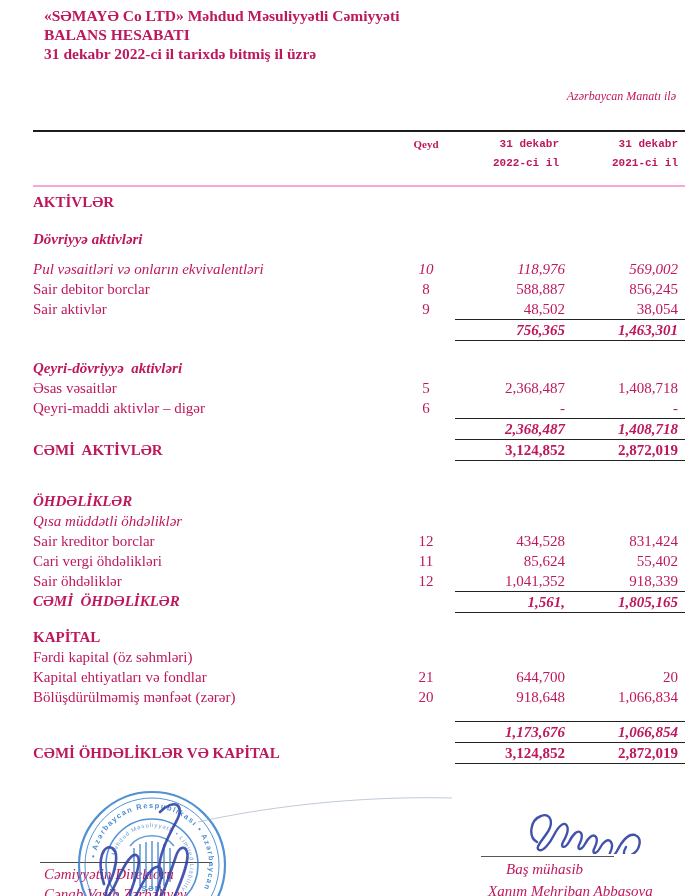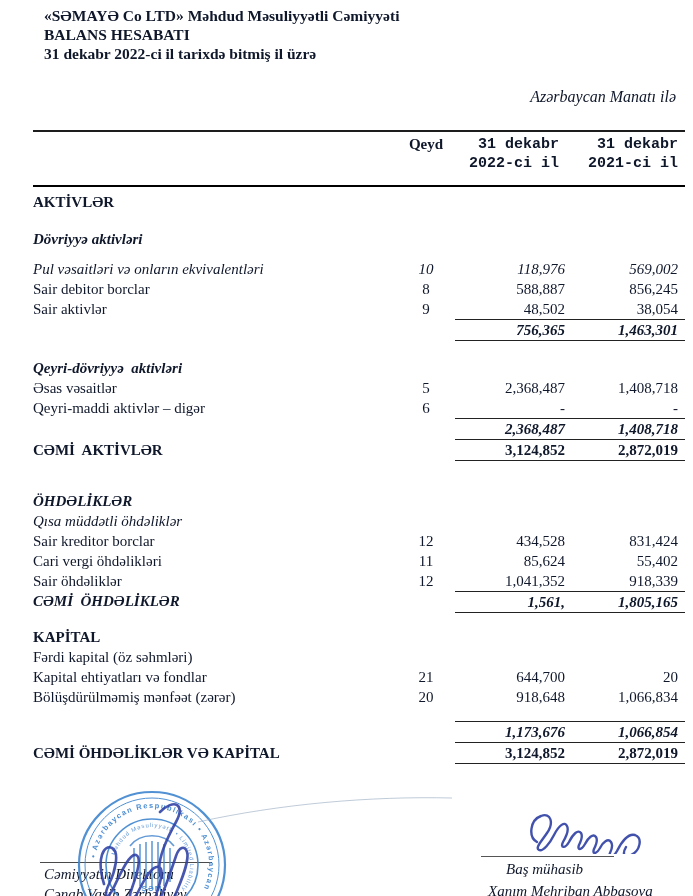--- a/index.html
+++ b/index.html
@@ -1,26 +1,26 @@
 <!DOCTYPE html>
 <html><head>
 <meta charset="utf-8">
 <style>
   html,body{margin:0;padding:0;background:#e8e8e8;}
   .sheet{
     width:693px;height:896px;background:#ffffff;position:relative;overflow:hidden;
-    font-family:"Liberation Serif","DejaVu Serif",serif;color:#0f172a;margin:0 auto;
+    font-family:"Liberation Serif","DejaVu Serif",serif;color:#be185d;margin:0 auto;
   }
   .titleblock{padding:6px 20px 0 44px;font-weight:bold;font-size:15.5px;line-height:19px;}
   .titleblock div{white-space:nowrap;}
-  .currency-note{margin-top:26px;text-align:right;padding-right:17px;font-style:italic;font-size:16px;line-height:15px;}
+  .currency-note{margin-top:26px;text-align:right;padding-right:17px;font-style:italic;font-size:12px;line-height:15px;}
   .table{margin:26px 8px 0 33px;}
   .thead{
-    display:flex;border-top:2px solid #1d1d1d;border-bottom:2px solid #000000;
-    padding:3px 0 12px;font-weight:bold;font-size:15px;line-height:19px;
+    display:flex;border-top:2px solid #1d1d1d;border-bottom:2px solid #f9a8d4;
+    padding:3px 0 12px;font-weight:bold;font-size:11px;line-height:19px;
   }
   .c-label{flex:1;}
   .c-qeyd{width:58px;text-align:center;}
   .c-nums{width:230px;display:flex;box-sizing:border-box;}
   .c-v1{width:110px;text-align:right;box-sizing:border-box;}
   .c-v2{flex:1;text-align:right;padding-right:7px;box-sizing:border-box;}
   .thead .c-v1 div,.thead .c-v2 div{text-align:right;font-family:Liberation Mono, monospace;}
   .thead .c-v1{padding-right:6px;}
   .trow{display:flex;font-size:15px;line-height:20px;min-height:20px;}
   .trow .c-label{white-space:pre;}

